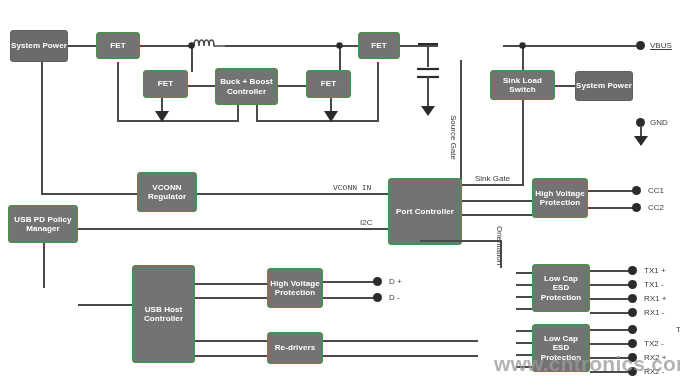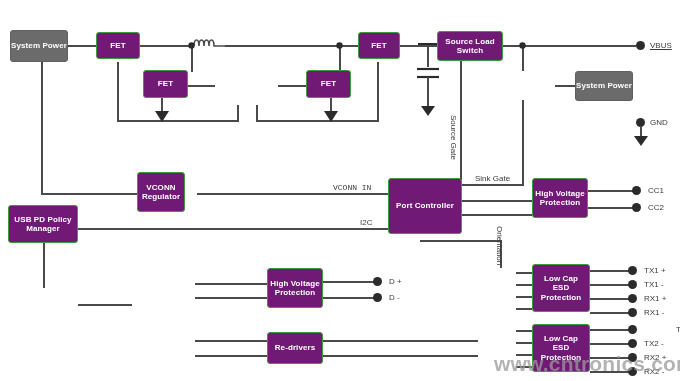--- a/index.html
+++ b/index.html
@@ -2,21 +2,21 @@
 <html><head>
 <meta charset="utf-8">
 <style>
   html,body{margin:0;padding:0;background:#ffffff;}
   body{font-family:"Liberation Sans","DejaVu Sans",sans-serif;}
   #canvas{position:relative;width:680px;height:381px;background:#ffffff;overflow:hidden;}
 
   .blk{position:absolute;box-sizing:border-box;display:flex;align-items:center;
        justify-content:center;text-align:center;color:#ffffff;line-height:1.15;
        border-radius:3px;font-weight:600;letter-spacing:.1px;}
-  .green{background:#701a75;border:1px solid #3f9a3f;}
+  .green{background:#737373;border:1px solid #3f9a3f;}
   .gray{background:#6b6b6b;border:1px solid #5f5f5f;}
 
   .wire{position:absolute;background:#4a4a4a;}
   .wh{height:2px;}
   .wv{width:2px;}
 
   .pin{position:absolute;width:9px;height:9px;border-radius:50%;background:#2b2b2b;}
   .plabel{position:absolute;color:#3a3a3a;font-size:8px;white-space:nowrap;}
   .slabel{position:absolute;color:#3a3a3a;font-size:8px;white-space:nowrap;}
   .vlabel{position:absolute;color:#3a3a3a;font-size:8px;white-space:nowrap;
@@ -122,44 +122,45 @@
   <svg style="position:absolute;left:518px;top:41px;" width="9" height="9">
       <circle cx="4.5" cy="4.5" r="3.2" fill="#2b2b2b"></circle>
     </svg>
 
   <div class="blk gray" style="left:10px;top:30px;width:58px;height:32px;font-size:8px;">System Power</div>
 
   <div class="blk green" style="left:96px;top:32px;width:44px;height:27px;font-size:8px;">FET</div>
 
   <div class="blk green" style="left:143px;top:70px;width:45px;height:28px;font-size:8px;">FET</div>
 
+  <div class="blk green" style="left:215px;top:68px;width:63px;height:37px;font-size:8px;padding:0 3px;">Buck + Boost Controller</div>
 
   <div class="blk green" style="left:306px;top:70px;width:45px;height:28px;font-size:8px;">FET</div>
 
   <div class="blk green" style="left:358px;top:32px;width:42px;height:27px;font-size:8px;">FET</div>
 
-  <div class="blk green" style="left:437px;top:31px;width:66px;height:30px;font-size:8px;padding:0 2px;">Source Load Switch</div>
-
+
+  <div class="blk green" style="left:490px;top:70px;width:65px;height:30px;font-size:8px;padding:0 2px;">Sink Load Switch</div>
 
   <div class="blk gray" style="left:575px;top:71px;width:58px;height:30px;font-size:8px;">System Power</div>
 
   <span class="vlabel" style="left:458px;top:115px;">Source Gate</span>
   <span class="slabel" style="left:475px;top:174px;">Sink Gate</span>
 
-  <div class="blk green" style="left:137px;top:172px;width:48px;height:40px;font-size:8px;padding:0 2px;">VCONN Regulator</div>
+  <div class="blk green" style="left:137px;top:172px;width:60px;height:40px;font-size:8px;padding:0 2px;">VCONN Regulator</div>
 
   <div class="wire wh" style="left:197px;top:193px;width:191px;"></div>
   <span class="slabel" style="left:333px;top:183px;font-family:Liberation Mono, monospace;">VCONN IN</span>
 
   <div class="blk green" style="left:8px;top:205px;width:70px;height:38px;font-size:8px;padding:12px 2px;">USB PD Policy Manager</div>
 
   <div class="wire wh" style="left:78px;top:228px;width:310px;"></div>
   <span class="slabel" style="left:360px;top:218px;">I2C</span>
 
-  <div class="blk green" style="left:388px;top:178px;width:74px;height:56px;font-size:8px;padding:0 2px;">Port Controller</div>
+  <div class="blk green" style="left:388px;top:178px;width:74px;height:67px;font-size:8px;padding:0 2px;">Port Controller</div>
 
   <div class="wire wh" style="left:462px;top:200px;width:70px;"></div>
   <div class="wire wh" style="left:462px;top:214px;width:70px;"></div>
 
   <div class="blk green" style="left:532px;top:178px;width:56px;height:40px;font-size:8px;padding:0 2px;">High Voltage Protection</div>
 
   <div class="wire wh" style="left:588px;top:190px;width:46px;"></div>
   <div class="pin" style="left:632px;top:186px;"></div>
   <span class="plabel" style="left:648px;top:186px;">CC1</span>
 
@@ -169,20 +170,21 @@
 
   <div class="wire wh" style="left:420px;top:240px;width:82px;"></div>
   <div class="wire wv" style="left:500px;top:240px;height:28px;"></div>
   <span class="vlabel" style="left:504px;top:226px;">Orientation</span>
 
   <div class="wire wv" style="left:43px;top:243px;height:45px;"></div>
 
 
   <div class="wire wh" style="left:78px;top:304px;width:54px;"></div>
 
+  <div class="blk green" style="left:132px;top:265px;width:63px;height:98px;font-size:8px;padding:0 2px;">USB Host Controller</div>
 
   <div class="wire wh" style="left:195px;top:283px;width:72px;"></div>
   <div class="wire wh" style="left:195px;top:297px;width:72px;"></div>
 
   <div class="blk green" style="left:267px;top:268px;width:56px;height:40px;font-size:8px;padding:0 2px;">High Voltage Protection</div>
 
   <div class="wire wh" style="left:323px;top:281px;width:52px;"></div>
   <div class="pin" style="left:373px;top:277px;"></div>
   <span class="plabel" style="left:389px;top:277px;">D +</span>
 

